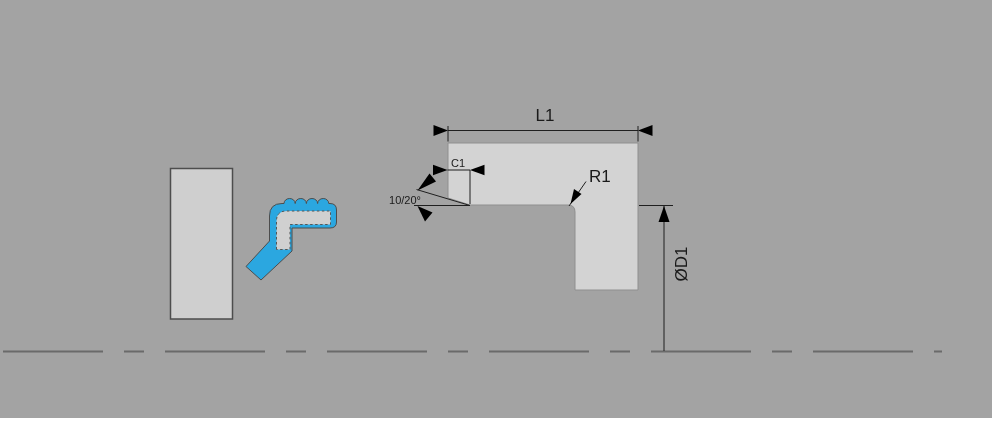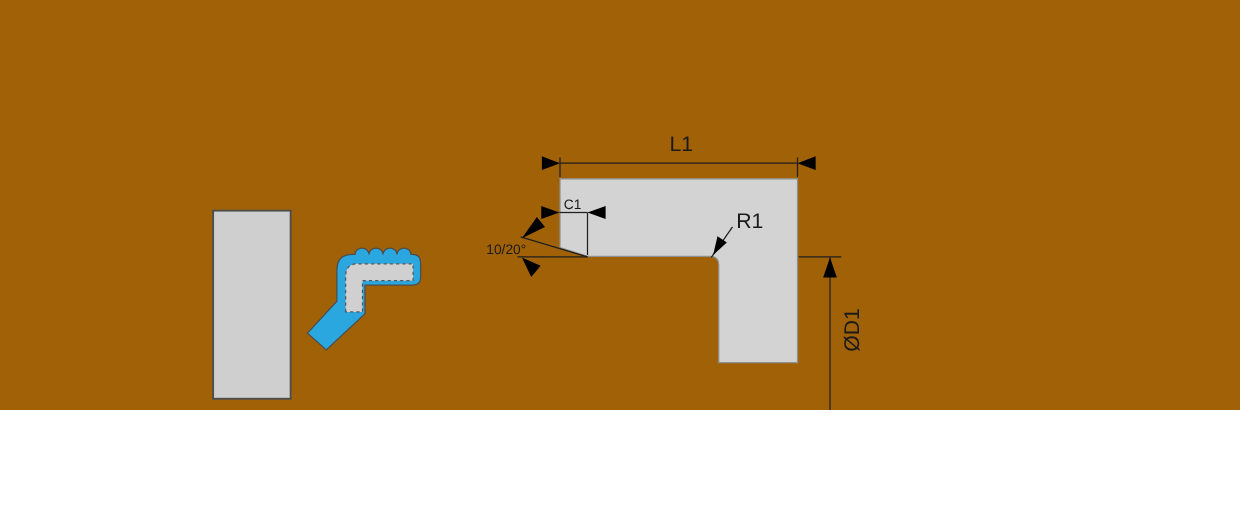--- a/index.html
+++ b/index.html
@@ -4,22 +4,22 @@
 <style>
   html, body {
     margin: 0;
     padding: 0;
     background: #ffffff;
     font-family: "Liberation Sans", sans-serif;
   }
   #canvas {
     position: relative;
     width: 992px;
-    height: 328px;
-    background: #a16207;
+    height: 418px;
+    background: #a3a3a3;
     overflow: hidden;
   }
   svg text {
     font-family: "Liberation Sans", sans-serif;
     fill: #1a1a1a;
   }
   .dim-line {
     stroke: #1f1f1f;
     stroke-width: 1;
     fill: none;

